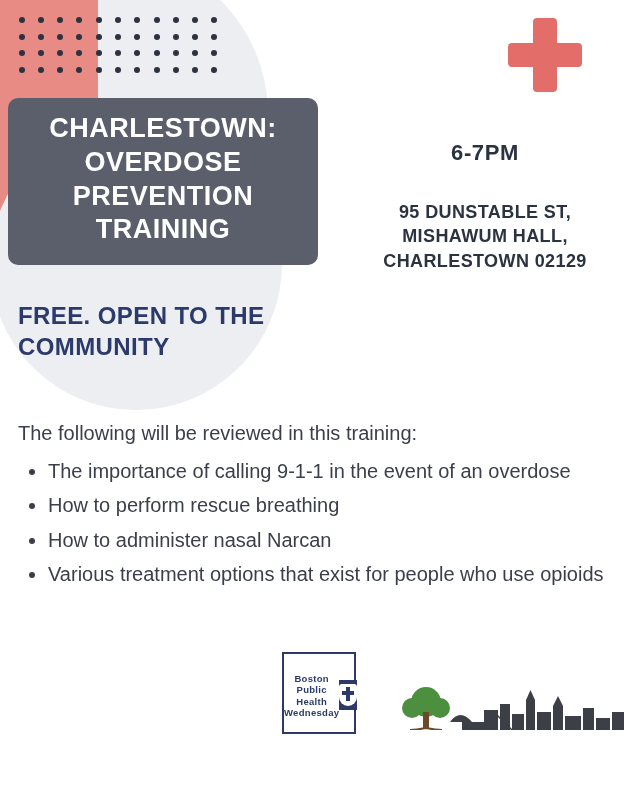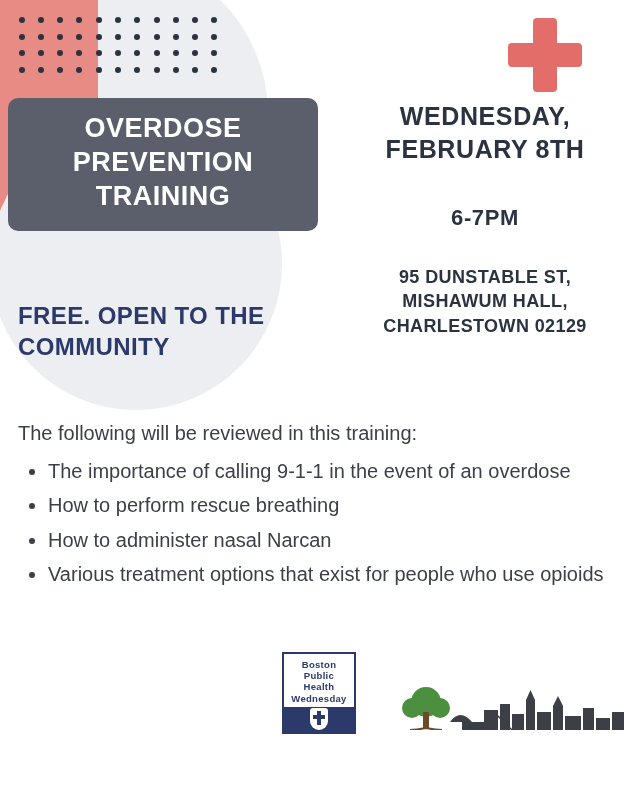--- a/index.html
+++ b/index.html
@@ -200,21 +200,21 @@
   .bphc-logo {
     position: absolute;
     left: 282px;
     bottom: 66px;
     width: 74px;
     height: 82px;
     border: 2px solid #2b3a6b;
     box-sizing: border-box;
     background: #ffffff;
     display: flex;
-    flex-direction: column;
+    flex-direction: row;
     align-items: center;
   }
   .bphc-words {
     padding-top: 5px;
     font-size: 9.5px;
     font-weight: bold;
     line-height: 1.18;
     color: #2b3a6b;
     text-align: center;
     letter-spacing: 0.3px;
@@ -344,29 +344,29 @@
       <div class="dot"></div>
       <div class="dot"></div>
     </div>
 
   <div class="cross">
     <span class="h"></span>
     <span class="v"></span>
   </div>
 
   <div class="title-box">
+    <div class="t">Charlestown:</div>
     <div class="t">Overdose</div>
     <div class="t">Prevention</div>
     <div class="t">Training</div>
   </div>
 
   <div class="free-line">Free. Open to the community</div>
 
   <div class="right-col">
-    <div class="date">Wednesday, February 8th</div>
     <div class="time">6-7pm</div>
     <div class="address">
       <div>95 Dunstable St,</div>
       <div>Mishawum Hall,</div>
       <div>Charlestown 02129</div>
     </div>
   </div>
 
   <div class="body-copy">
     <div class="intro">The following will be reviewed in this training:</div>

